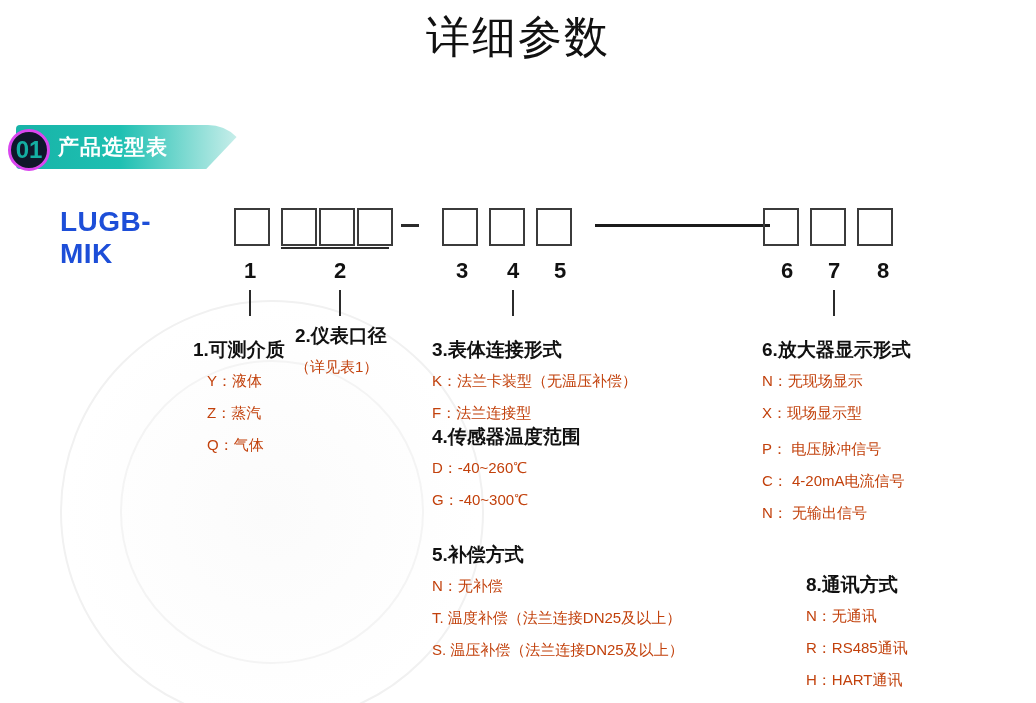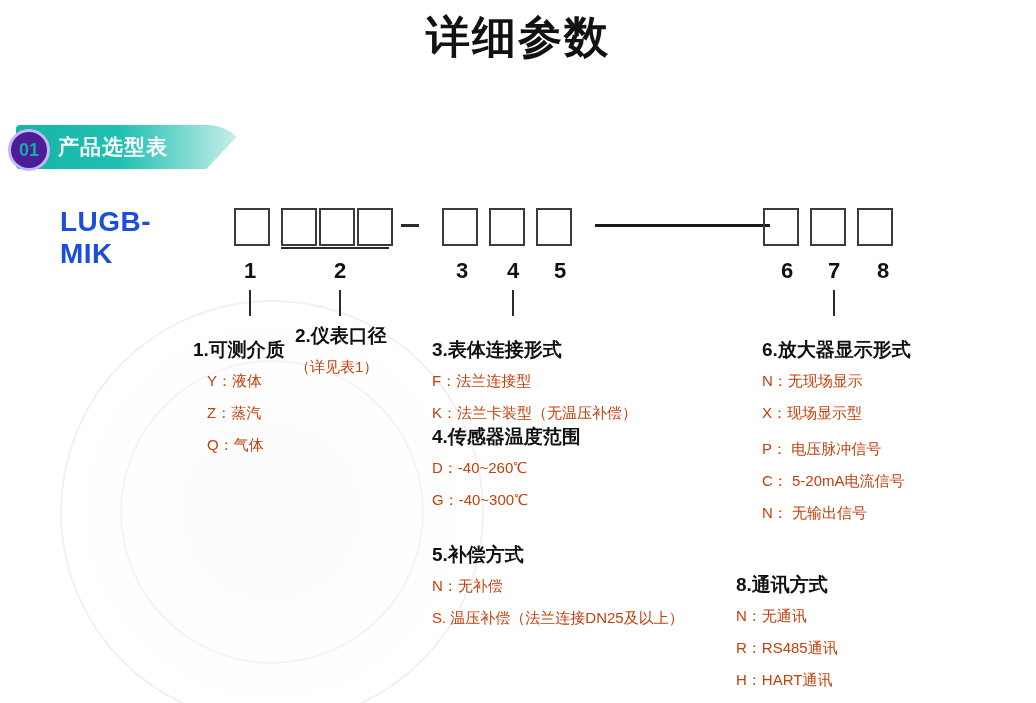--- a/index.html
+++ b/index.html
@@ -39,21 +39,21 @@
     z-index: 0;
   }
 
   .page-title {
     position: absolute;
     top: 8px;
     left: 0;
     width: 1036px;
     text-align: center;
     font-size: 44px;
-    font-weight: bold;
+    font-weight: normal;
     letter-spacing: 2px;
     color: #111111;
     z-index: 3;
   }
 
   
   .section-banner {
     position: absolute;
     left: 8px;
     top: 125px;
@@ -71,24 +71,24 @@
     border-radius: 4px 40px 4px 4px;
     clip-path: polygon(0 0, 100% 0, 82% 100%, 0 100%);
   }
   .banner-num {
     position: absolute;
     left: 0px;
     top: 4px;
     width: 36px;
     height: 36px;
     border-radius: 50%;
-    background: #4c1d95;
-    border: 3px solid #c4b5fd;
+    background: #0f172a;
+    border: 3px solid #d946ef;
     color: #14aea2;
-    font-size: 18px;
+    font-size: 24px;
     font-weight: bold;
     display: flex;
     align-items: center;
     justify-content: center;
     z-index: 4;
   }
   .banner-text {
     position: absolute;
     left: 50px;
     top: 0;
@@ -244,46 +244,47 @@
   <div class="ln indent">Q：气体</div>
 </div>
 
 <div class="blk" style="left:295px; top:323px;">
   <div class="hd">2.仪表口径</div>
   <div class="ln">（详见表1）</div>
 </div>
 
 <div class="blk" style="left:432px; top:337px;">
   <div class="hd">3.表体连接形式</div>
+  <div class="ln">K：法兰卡装型（无温压补偿）</div>
   <div class="ln">F：法兰连接型</div>
-  <div class="ln">K：法兰卡装型（无温压补偿）</div>
 </div>
 
 <div class="blk" style="left:432px; top:424px;">
   <div class="hd">4.传感器温度范围</div>
   <div class="ln">D：-40~260℃</div>
   <div class="ln">G：-40~300℃</div>
 </div>
 
 <div class="blk" style="left:432px; top:542px;">
   <div class="hd">5.补偿方式</div>
   <div class="ln">N：无补偿</div>
+  <div class="ln">T. 温度补偿（法兰连接DN25及以上）</div>
   <div class="ln">S. 温压补偿（法兰连接DN25及以上）</div>
 </div>
 
 <div class="blk" style="left:762px; top:337px;">
   <div class="hd">6.放大器显示形式</div>
   <div class="ln">N：无现场显示</div>
   <div class="ln">X：现场显示型</div>
 </div>
 
 <div class="blk" style="left:762px; top:440px;">
   <div class="ln">P： 电压脉冲信号</div>
-  <div class="ln">C： 5-20mA电流信号</div>
+  <div class="ln">C： 4-20mA电流信号</div>
   <div class="ln">N： 无输出信号</div>
 </div>
 
-<div class="blk" style="left:736px; top:572px;">
+<div class="blk" style="left:806px; top:572px;">
   <div class="hd">8.通讯方式</div>
   <div class="ln">N：无通讯</div>
   <div class="ln">R：RS485通讯</div>
   <div class="ln">H：HART通讯</div>
 </div>
 
 </body></html>

